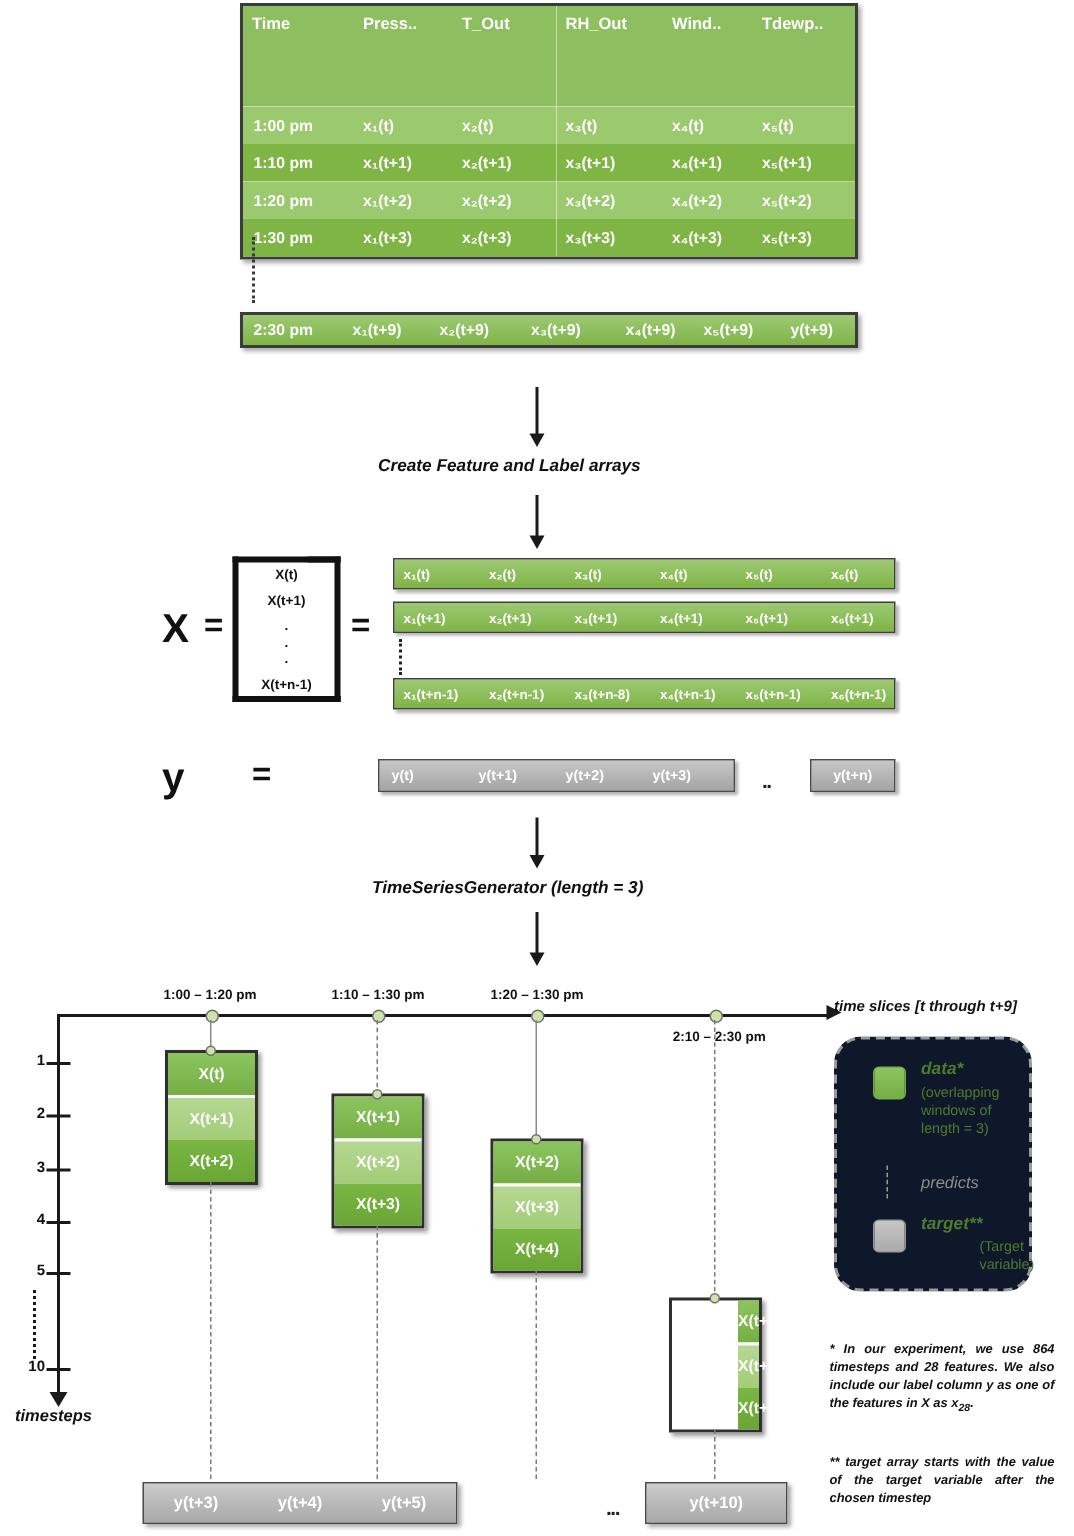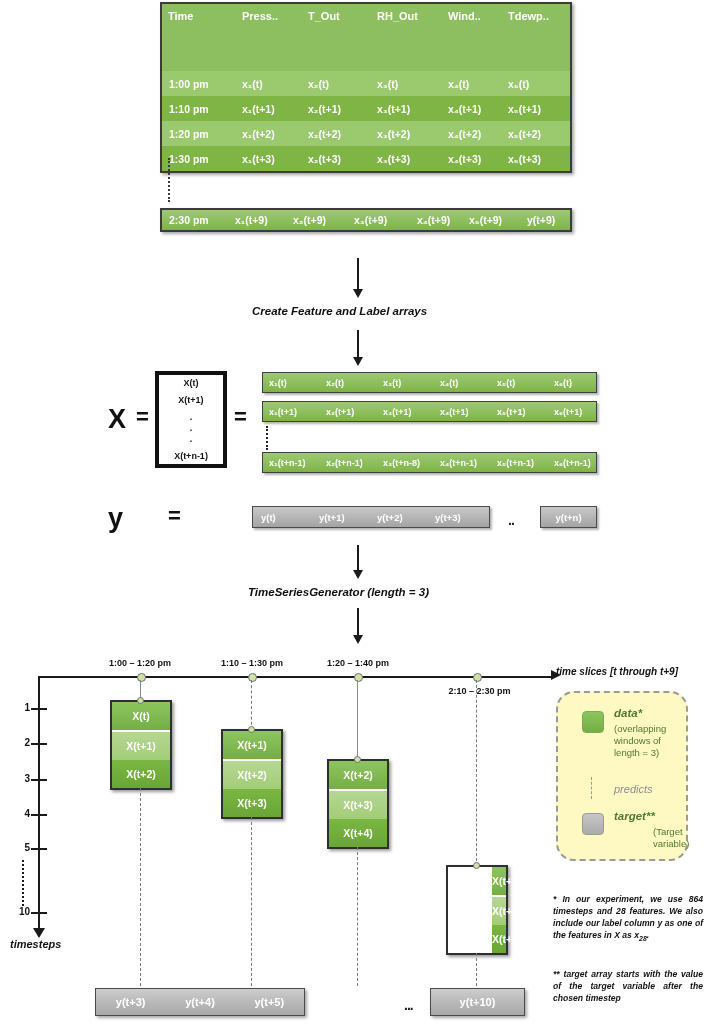--- a/index.html
+++ b/index.html
@@ -211,21 +211,21 @@
     color: #fff; font-weight: bold; font-size: 11px; text-align: center;
     box-sizing: border-box;
   }
   .ellipsis-h {
     font-size: 14px; font-weight: bold; color: #222; letter-spacing: -1px;
   }
 
   
   #legend {
     left: 556px; top: 691px; width: 132px; height: 170px;
-    background: #fef9c3;
+    background: #0f172a;
     border: 2px dashed #9a9a9a;
     border-radius: 18px;
     box-sizing: border-box;
   }
   .legend-swatch-green {
     width: 20px; height: 20px; border-radius: 4px;
     background: linear-gradient(to bottom,#8cc45f,#76ae45);
     border: 1px solid #7aae4d;
   }
   .legend-swatch-gray {
@@ -400,21 +400,21 @@
 <div class="abs arrow-v" style="left:357px; top:608px; height:28px;"></div>
 <div class="abs arrow-head-down" style="left:353px; top:635px;"></div>
 
 <div class="abs" id="timeline-axis"></div>
 <div class="abs" id="timeline-dashed"></div>
 <div class="abs" id="timeline-axis-head"></div>
 <div class="abs" id="axis-caption">time slices [t through t+9]</div>
 
 <div class="abs slice-label" style="left:100px; top:658px; width:80px;">1:00 – 1:20 pm</div>
 <div class="abs slice-label" style="left:212px; top:658px; width:80px;text-align:center;">1:10 – 1:30 pm</div>
-<div class="abs slice-label" style="left:318px; top:658px; width:80px;">1:20 – 1:40 pm</div>
+<div class="abs slice-label" style="left:318px; top:658px; width:80px;">1:20 – 1:30 pm</div>
 <div class="abs slice-label" style="left:437px; top:658px; width:85px;margin-top:28px;">2:10 – 2:30 pm</div>
 
 <div class="abs tl-node" style="left:137px; top:673px;"></div>
 <div class="abs tl-node" style="left:248px; top:673px;"></div>
 <div class="abs tl-node" style="left:354px; top:673px;"></div>
 <div class="abs tl-node" style="left:473px; top:673px;"></div>
 
 <div class="abs connector-solid" style="left:140px; top:680px; height:22px;"></div>
 <div class="abs connector" style="left:251px; top:680px; height:50px;"></div>
 <div class="abs connector-solid" style="left:357px; top:680px; height:80px;"></div>

